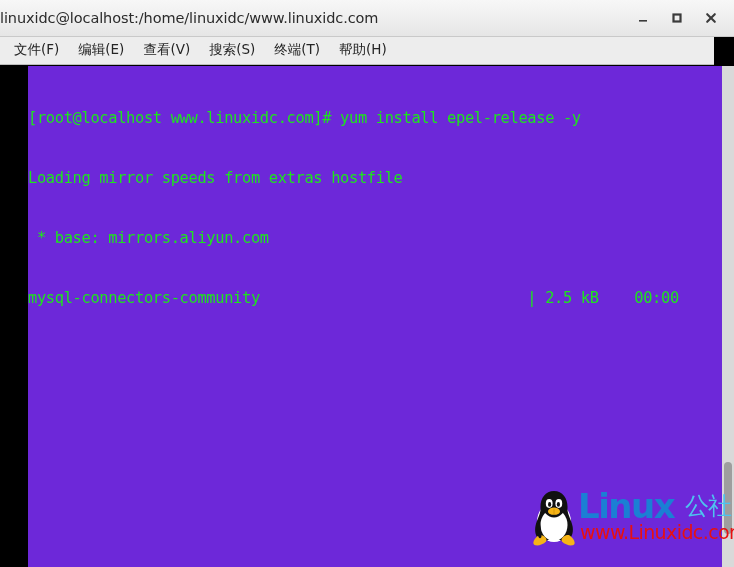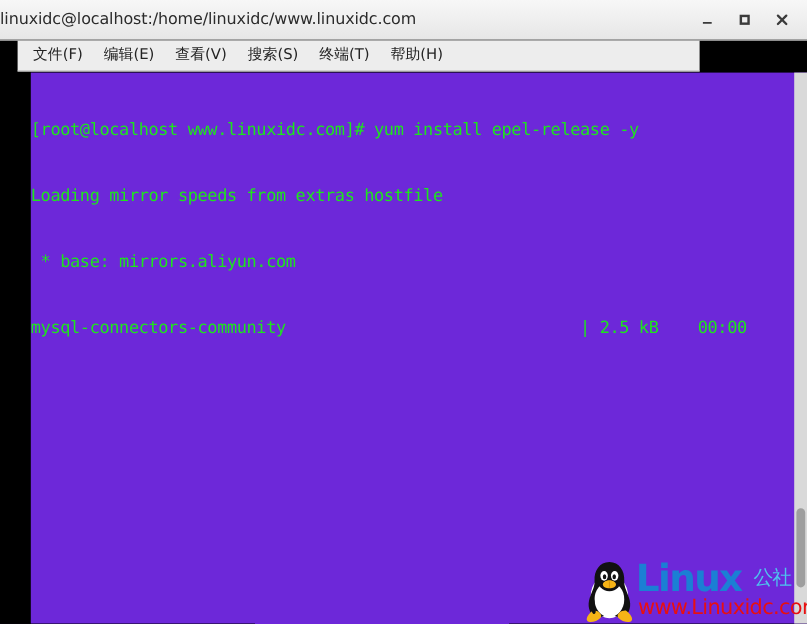--- a/index.html
+++ b/index.html
@@ -61,22 +61,22 @@
     align-items: center;
     justify-content: center;
     color: #3b3b3b;
     cursor: default;
   }
   .win-btn svg { display: block; }
 
   
   #menubar {
     position: absolute;
-    left: 16px; top: 37px;
-    width: 620px;
+    left: 0; top: 37px;
+    width: 714px;
     height: 28px;
     background: #ededed;
     border-bottom: 1px solid #bdbdbd;
     box-sizing: border-box;
     display: flex;
     align-items: center;
     padding-left: 7px;
   }
   .menu-item {
     font-size: 13.5px;
@@ -132,21 +132,21 @@
     top: 396px;
     height: 72px;
     background: #9e9e9e;
     border-radius: 4px;
   }
 
   
   #watermark {
     position: absolute;
     left: 528px;
-    top: 508px;
+    top: 488px;
     width: 206px;
     height: 59px;
     pointer-events: none;
     text-align: center;
   }
   #wm-penguin {
     position: absolute;
     left: 0;
     top: 0;
     width: 52px;
@@ -161,21 +161,21 @@
     font-size: 34px;
     color: #1b7fd4;
     letter-spacing: -1.5px;
     line-height: 34px;
   }
   #wm-cn {
     position: absolute;
     left: 157px;
     top: 6px;
     font-family: "DejaVu Sans", sans-serif;
-    font-size: 18px;
+    font-size: 24px;
     color: #4ec3ee;
     letter-spacing: -1px;
     line-height: 24px;
   }
   #wm-url {
     position: absolute;
     left: 52px;
     top: 34px;
     font-family: "DejaVu Sans", sans-serif;
     font-size: 19px;

